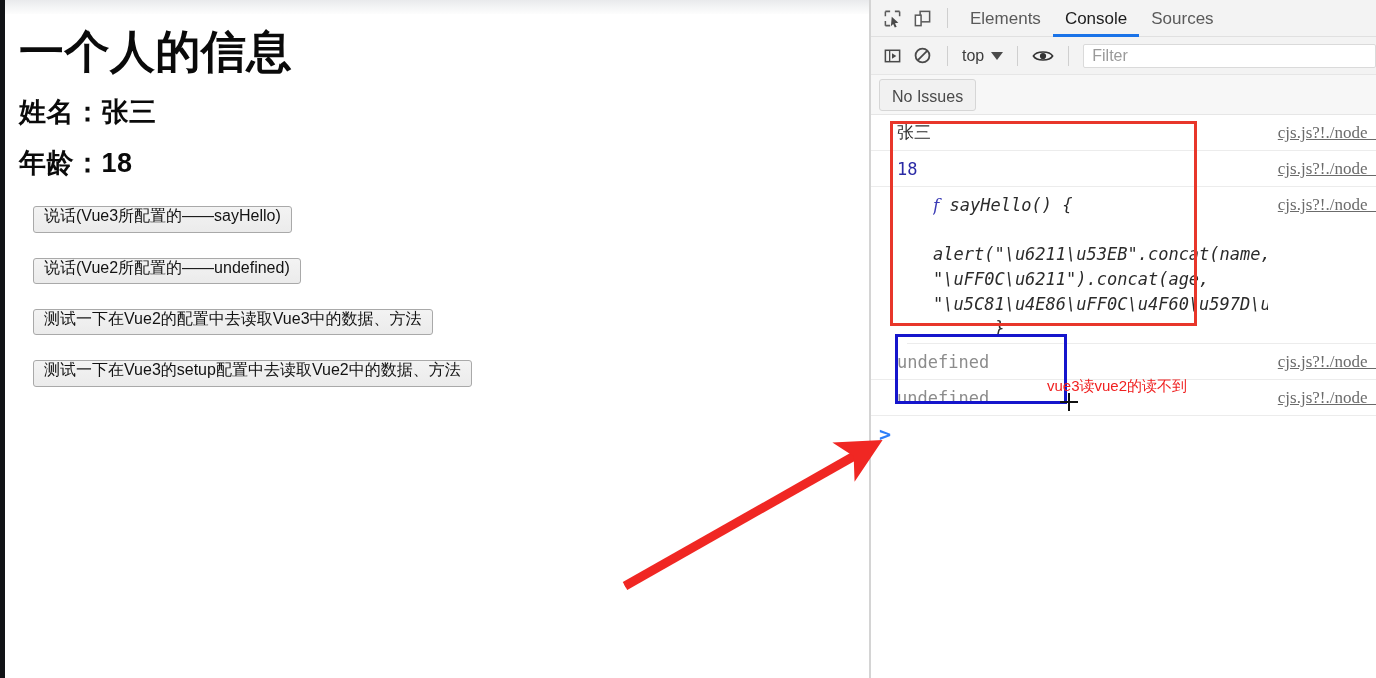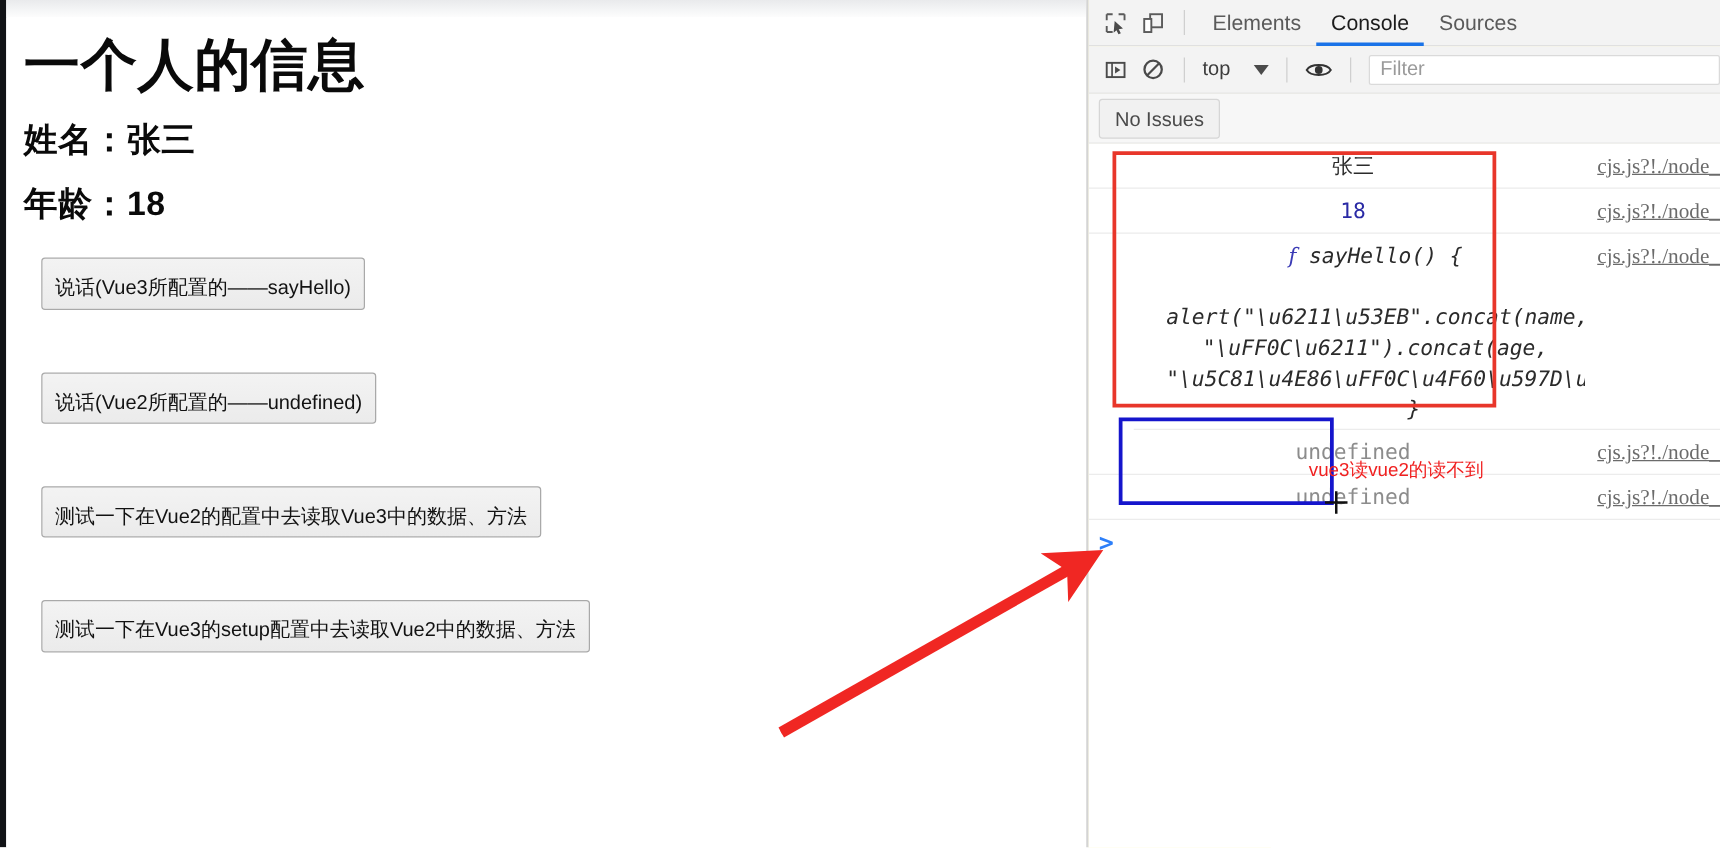--- a/index.html
+++ b/index.html
@@ -58,22 +58,22 @@
     padding: 24px 0 0 0;
     font-size: 27px;
     line-height: 1.0;
     font-weight: bold;
     color: #0a0a0a;
     letter-spacing: 0.5px;
   }
   .btn-stack { padding-top: 29px; }
   button.page-btn {
     display: block;
-    margin: 0 0 50px 14px;
-    padding: 15px 10px 6px 10px;
+    margin: 0 0 25px 14px;
+    padding: 0 10px 6px 10px;
     font-family: "Liberation Sans", "DejaVu Sans", sans-serif;
     font-size: 16px;
     line-height: 1.15;
     color: #121212;
     background: linear-gradient(to bottom, #f3f3f3 0%, #ebebeb 100%);
     border: 1px solid #a9a9a9;
     border-radius: 3px;
     cursor: pointer;
     white-space: nowrap;
   }
@@ -85,23 +85,22 @@
     left: 869px; top: 0;
     width: 2px; height: 678px;
     background: #d4d4d4;
   }
 
   
   #devtools {
     position: absolute;
     left: 871px; top: 0;
     width: 505px; height: 678px;
-    background: #fef9c3;
+    background: #14b8a6;
     font-family: "Liberation Sans", "DejaVu Sans", sans-serif;
-    text-align: center;
   }
 
   .dt-tabbar {
     position: relative;
     height: 37px;
     background: #f3f3f3;
     border-bottom: 1px solid #e0e0e0;
     display: flex;
     align-items: center;
     padding-left: 6px;
@@ -135,21 +134,21 @@
     height: 38px;
     background: #f3f3f3;
     border-bottom: 1px solid #e6e6e6;
     display: flex;
     align-items: center;
     padding-left: 6px;
   }
   .dt-ctx {
     font-size: 16px;
     color: #3c3c3c;
-    display: flex; align-items: center; gap: 19px;
+    display: flex; align-items: center; gap: 7px;
     padding: 0 4px;
     cursor: pointer;
   }
   .dt-caret {
     width: 0; height: 0;
     border-left: 6px solid transparent;
     border-right: 6px solid transparent;
     border-top: 8px solid #4a4a4a;
   }
   .dt-filter {
@@ -266,21 +265,21 @@
   #blue-cross:before, #blue-cross:after {
     content: "";
     position: absolute;
     background: #111111;
   }
   #blue-cross:before { left: 8px; top: 0; width: 2px; height: 18px; }
   #blue-cross:after  { left: 0; top: 8px; width: 18px; height: 2px; }
 
   #red-note {
     position: absolute;
-    left: 176px; top: 252px;
+    left: 176px; top: 262px;
     font-family: "Liberation Sans", "DejaVu Sans", sans-serif;
     font-size: 15px;
     color: #f02020;
     white-space: nowrap;
     pointer-events: none;
   }
 
   
   #arrow-layer {
     position: absolute;

